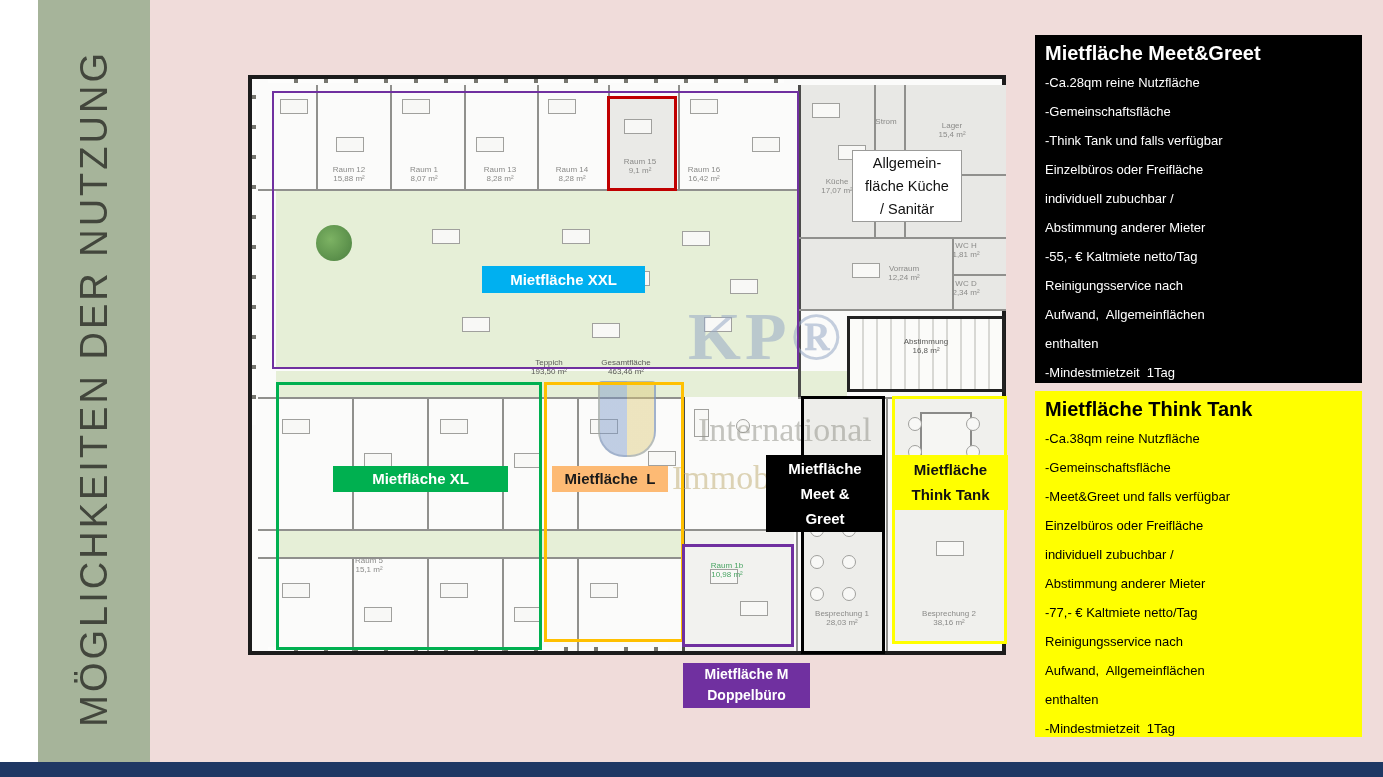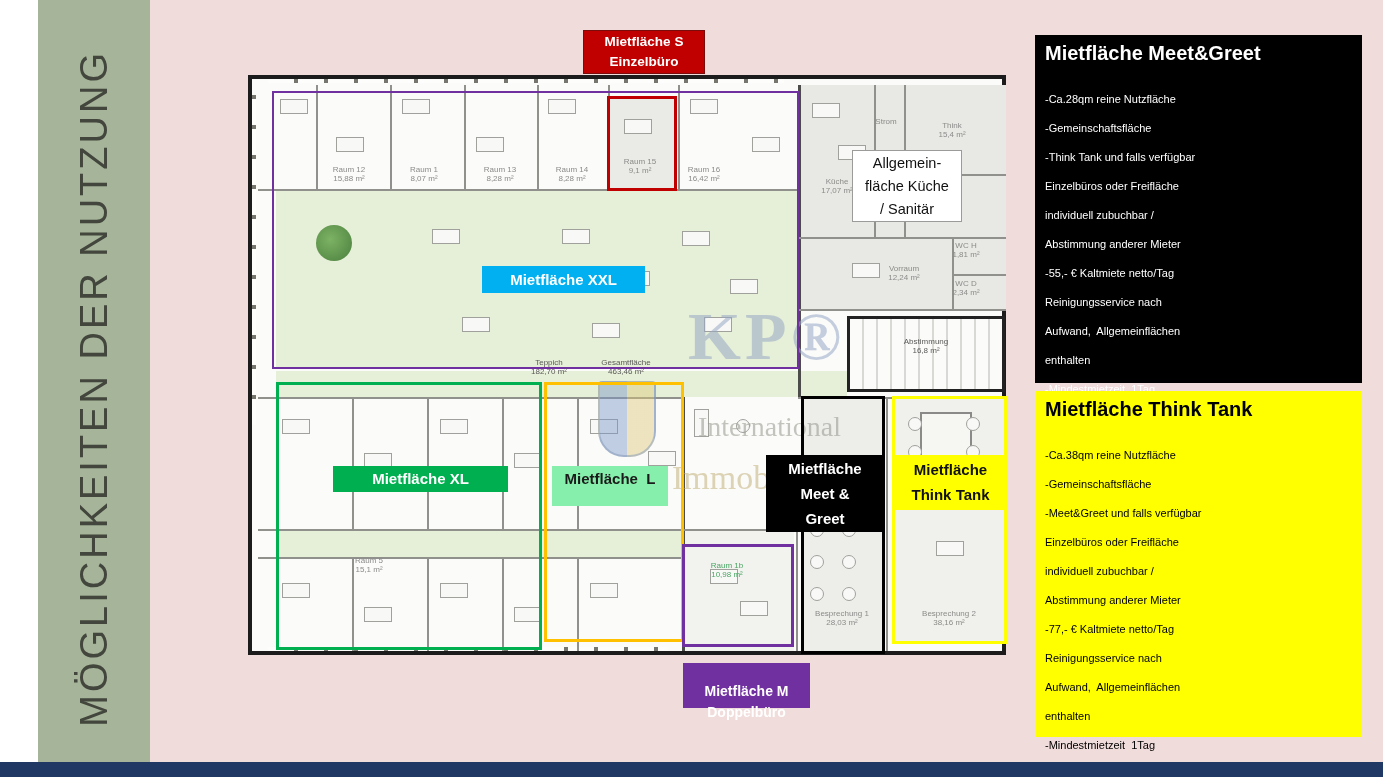--- a/index.html
+++ b/index.html
@@ -40,49 +40,49 @@
   .room-label.dark{color:#5a5a58;}
   .room-label.teal{color:#4aa564;}
 
   
   .wm{position:absolute;z-index:3;font-family:"Liberation Serif",serif;}
   .wm-shield{left:346px;top:302px;width:54px;height:72px;border-radius:4px 4px 26px 26px;
              border:2px solid rgba(130,150,180,.5);
              background:linear-gradient(90deg,rgba(120,150,200,.45) 0 50%,rgba(220,200,120,.45) 50% 100%);}
   .wm-brand{left:392px;top:218px;font-size:68px;font-weight:bold;letter-spacing:4px;
             color:rgba(150,168,196,.55);margin-left:44px;}
-  .wm-line1{left:446px;top:332px;font-size:28px;color:rgba(150,150,140,.55);}
+  .wm-line1{left:446px;top:332px;font-size:34px;color:rgba(150,150,140,.55);}
   .wm-line2{left:420px;top:380px;font-size:34px;color:rgba(190,170,110,.5);}
 
   
   .overlay-label{position:absolute;z-index:10;font-weight:bold;text-align:center;
                  white-space:pre-wrap;box-sizing:border-box;}
   .lbl-s{left:583px;top:30px;width:122px;height:44px;background:#c00000;color:#fff;
          font-size:13.5px;line-height:20px;border:1px solid #7a0c0c;padding-top:1px;}
   .lbl-xxl{left:482px;top:266px;width:163px;height:27px;background:#00b0f0;color:#fff;
            font-size:15px;line-height:27px;}
   .lbl-xl{left:333px;top:466px;width:175px;height:26px;background:#00b050;color:#fff;
           font-size:15px;line-height:26px;}
-  .lbl-l{left:552px;top:466px;width:116px;height:40px;background:#86efac;color:#1a1a1a;
+  .lbl-l{left:552px;top:466px;width:116px;height:26px;background:#fdba74;color:#1a1a1a;
          font-size:15px;line-height:26px;}
   .lbl-mg{left:766px;top:455px;width:118px;height:77px;background:#000;color:#fff;
           font-size:15px;line-height:25px;padding-top:1px;}
   .lbl-tt{left:893px;top:455px;width:115px;height:55px;background:#ffff00;color:#111;
           font-size:15px;line-height:25px;padding-top:2px;}
   .lbl-m{left:683px;top:663px;width:127px;height:45px;background:#7030a0;color:#fff;
-         font-size:14px;line-height:21px;padding-top:18px;}
+         font-size:14px;line-height:21px;padding-top:1px;}
   .lbl-common{left:852px;top:150px;width:110px;height:72px;background:#fff;color:#111;
               font-size:14.5px;line-height:23px;font-weight:normal;border:1px solid #9b9b99;padding-top:1px;}
 
   
   .info-box{position:absolute;left:1035px;width:327px;box-sizing:border-box;padding:4px 10px 6px 10px;}
   .info-box.black{top:35px;height:348px;background:#000;color:#fff;}
   .info-box.yellow{top:391px;height:346px;background:#ffff00;color:#000;}
   .info-title{font-weight:bold;font-size:20px;line-height:29px;}
-  .info-body{white-space:pre-wrap;font-size:11px;line-height:29px;margin-top:17px;}
+  .info-body{white-space:pre-wrap;font-size:13px;line-height:29px;}
 
   .bottom-bar{position:absolute;left:0;top:762px;width:1383px;height:15px;background:#1f3864;z-index:20;}
 </style>
 </head>
 <body>
 
 <div class="page">
 
   <div class="left-strip"></div>
 
@@ -227,21 +227,21 @@
     </div>
     <div class="room-label" style="left:417px;top:86px;">
       <div>Raum 16</div>
       <div>16,42 m²</div>
     </div>
     <div class="room-label" style="left:550px;top:98px;">
       <div>Küche</div>
       <div>17,07 m²</div>
     </div>
     <div class="room-label" style="left:665px;top:42px;">
-      <div>Think</div>
+      <div>Lager</div>
       <div>15,4 m²</div>
     </div>
     <div class="room-label" style="left:599px;top:38px;">
       <div>Strom</div>
       <div></div>
     </div>
     <div class="room-label" style="left:679px;top:162px;">
       <div>WC H</div>
       <div>1,81 m²</div>
     </div>
@@ -252,21 +252,21 @@
     <div class="room-label" style="left:617px;top:185px;">
       <div>Vorraum</div>
       <div>12,24 m²</div>
     </div>
     <div class="room-label dark" style="left:639px;top:258px;">
       <div>Abstimmung</div>
       <div>16,8 m²</div>
     </div>
     <div class="room-label dark" style="left:262px;top:279px;">
       <div>Teppich</div>
-      <div>182,70 m²</div>
+      <div>193,50 m²</div>
     </div>
     <div class="room-label dark" style="left:339px;top:279px;">
       <div>Gesamtfläche</div>
       <div>463,46 m²</div>
     </div>
     <div class="room-label" style="left:82px;top:477px;">
       <div>Raum 5</div>
       <div>15,1 m²</div>
     </div>
     <div class="room-label teal" style="left:440px;top:482px;">
@@ -277,22 +277,20 @@
       <div>Besprechung 1</div>
       <div>28,03 m²</div>
     </div>
     <div class="room-label" style="left:662px;top:530px;">
       <div>Besprechung 2</div>
       <div>38,16 m²</div>
     </div>
 
   </div>
 
-  <div class="overlay-label lbl-s">Mietfläche S
-Einzelbüro</div>
   <div class="overlay-label lbl-xxl">Mietfläche XXL</div>
   <div class="overlay-label lbl-xl">Mietfläche XL</div>
   <div class="overlay-label lbl-l">Mietfläche  L</div>
   <div class="overlay-label lbl-mg">Mietfläche
 Meet &amp;
 Greet</div>
   <div class="overlay-label lbl-tt">Mietfläche
 Think Tank</div>
   <div class="overlay-label lbl-m">Mietfläche M
 Doppelbüro</div>

